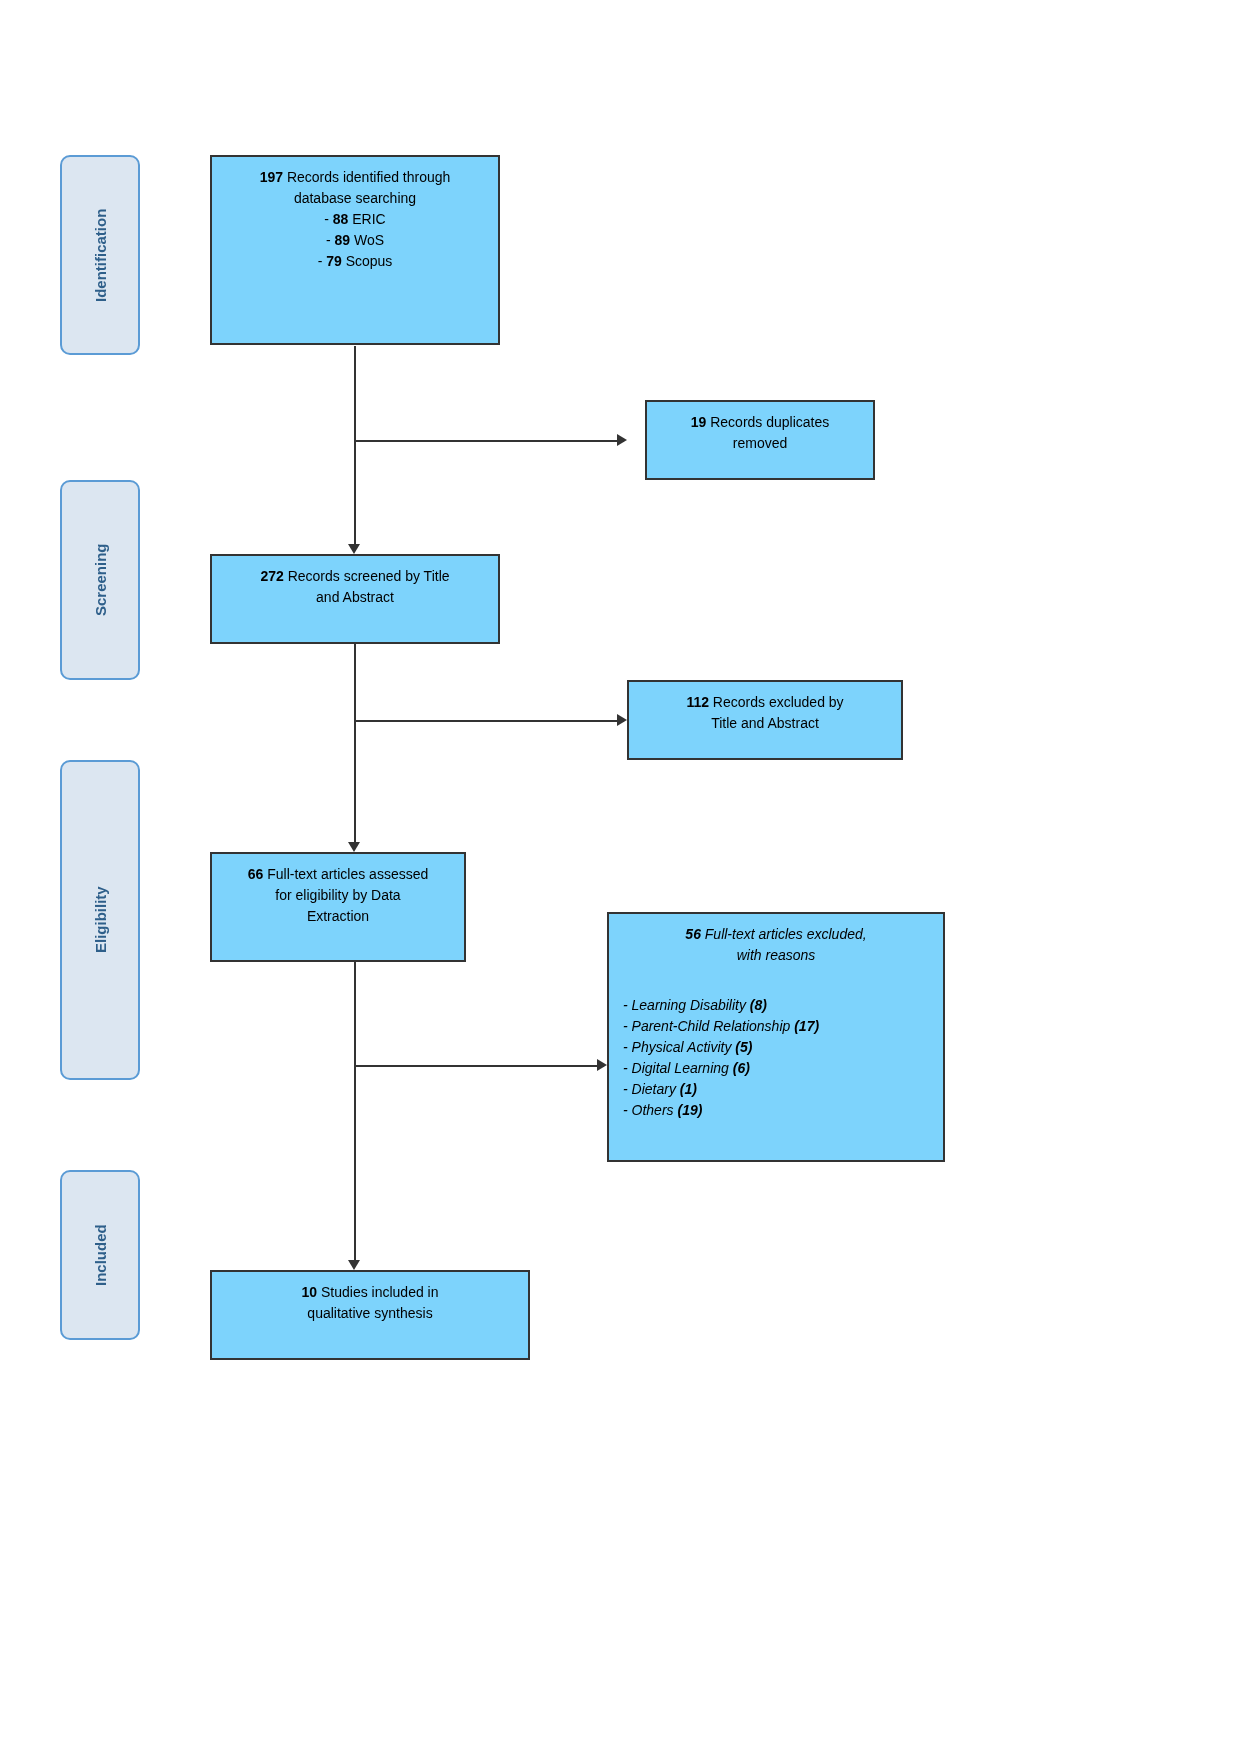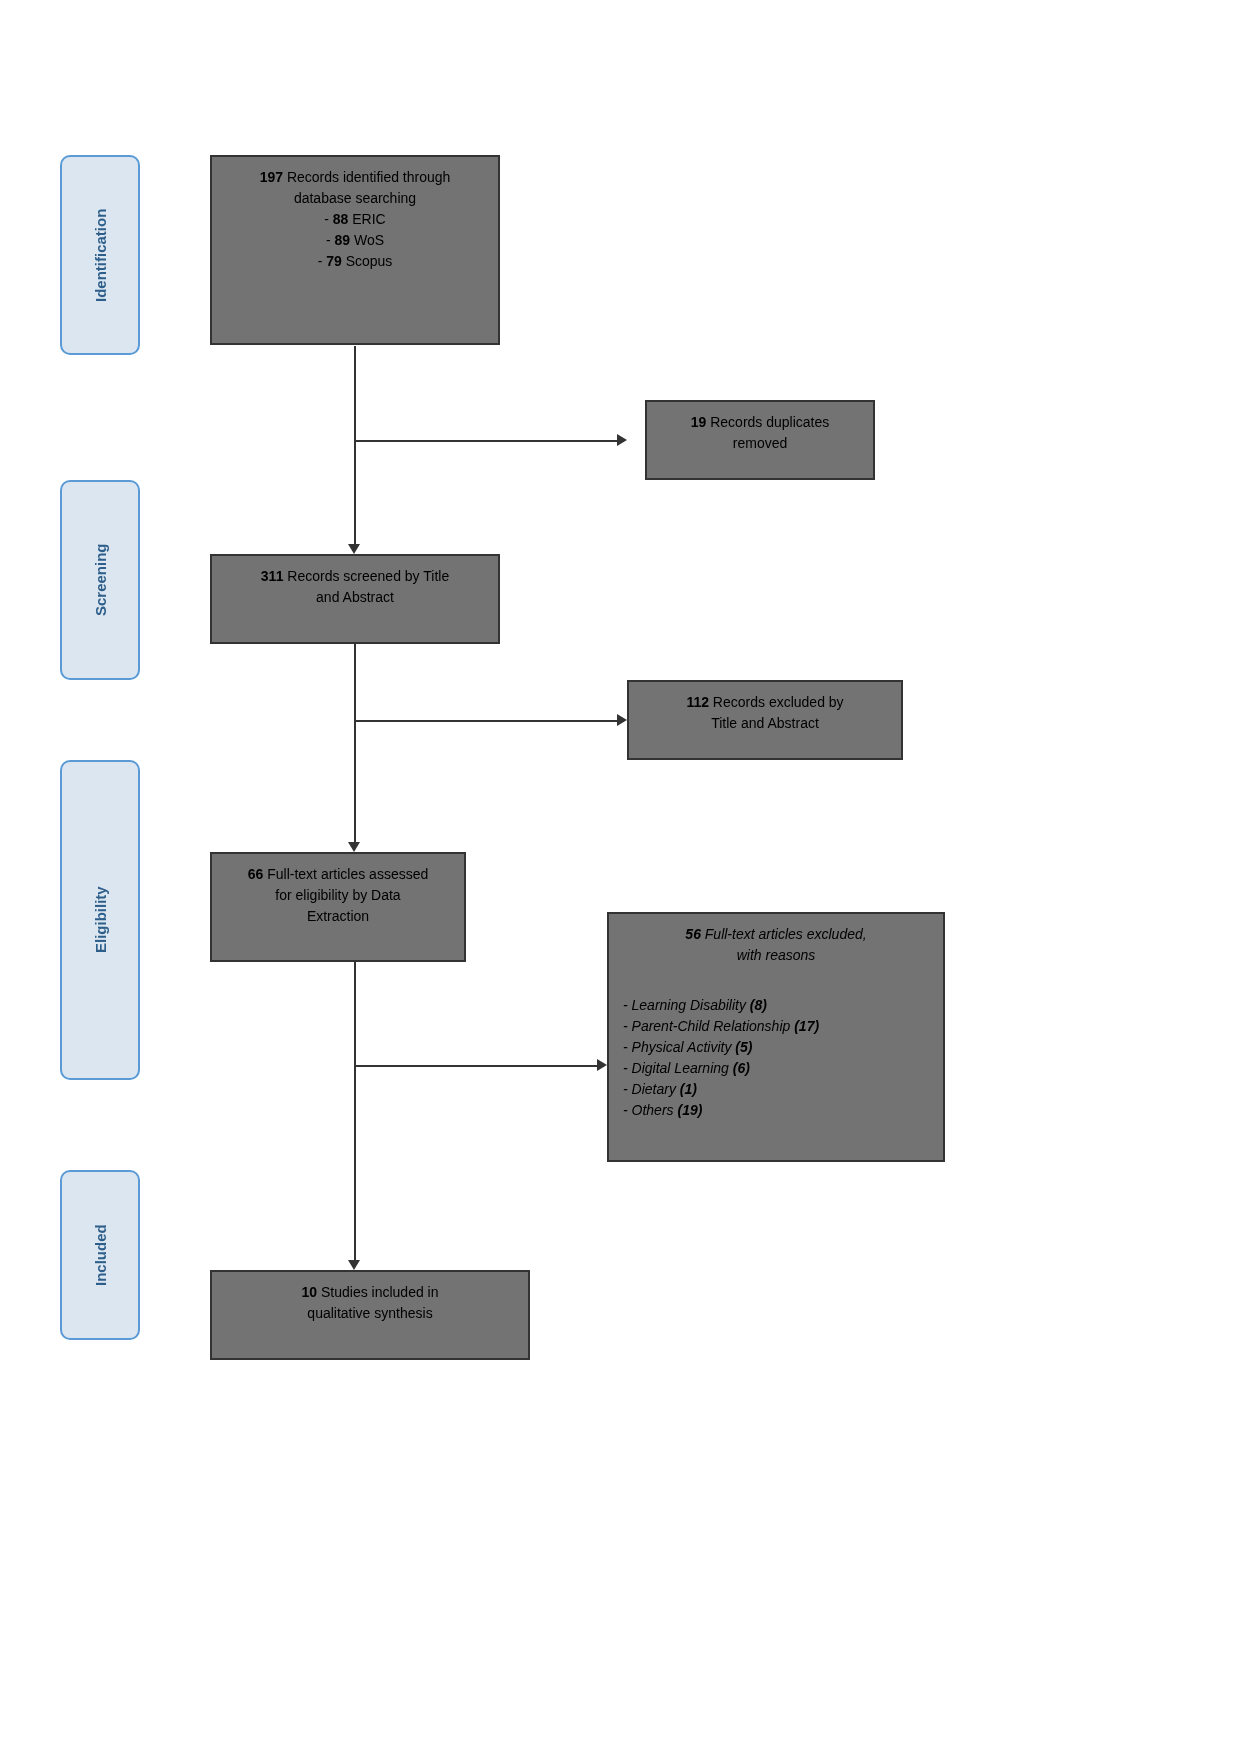--- a/index.html
+++ b/index.html
@@ -36,21 +36,21 @@
       justify-content: center;
       text-align: center;
       writing-mode: vertical-rl;
       transform: rotate(180deg);
     }
 
     
     .flow-box {
       position: absolute;
       border: 2px solid #333;
-      background: #737373;
+      background: #7dd3fc;
       padding: 10px 14px;
       text-align: center;
       line-height: 1.5;
     }
 
     .flow-box .num {
       font-weight: bold;
     }
 
     
@@ -98,21 +98,21 @@
 
   <div style="position:absolute; left: 617px; top: 434px; width:0; height:0;
               border-top: 6px solid transparent; border-bottom: 6px solid transparent;
               border-left: 10px solid #333;"></div>
 
   <div class="flow-box" style="top: 400px; left: 645px; width: 230px; min-height: 80px;">
     <span class="num">19</span> Records duplicates<br>removed
   </div>
 
   <div class="flow-box" style="top: 554px; left: 210px; width: 290px; min-height: 90px;">
-    <span class="num">311</span> Records screened by Title<br>and Abstract
+    <span class="num">272</span> Records screened by Title<br>and Abstract
   </div>
 
   <div class="connector-line" style="left: 354px; top: 644px; width: 2px; height: 200px;"></div>
   <div style="position:absolute; left: 348px; top: 842px; width:0; height:0;
               border-left: 6px solid transparent; border-right: 6px solid transparent;
               border-top: 10px solid #333;"></div>
 
   <div class="connector-line" style="left: 354px; top: 720px; height: 2px; width: 270px;"></div>
   <div style="position:absolute; left: 617px; top: 714px; width:0; height:0;
               border-top: 6px solid transparent; border-bottom: 6px solid transparent;

